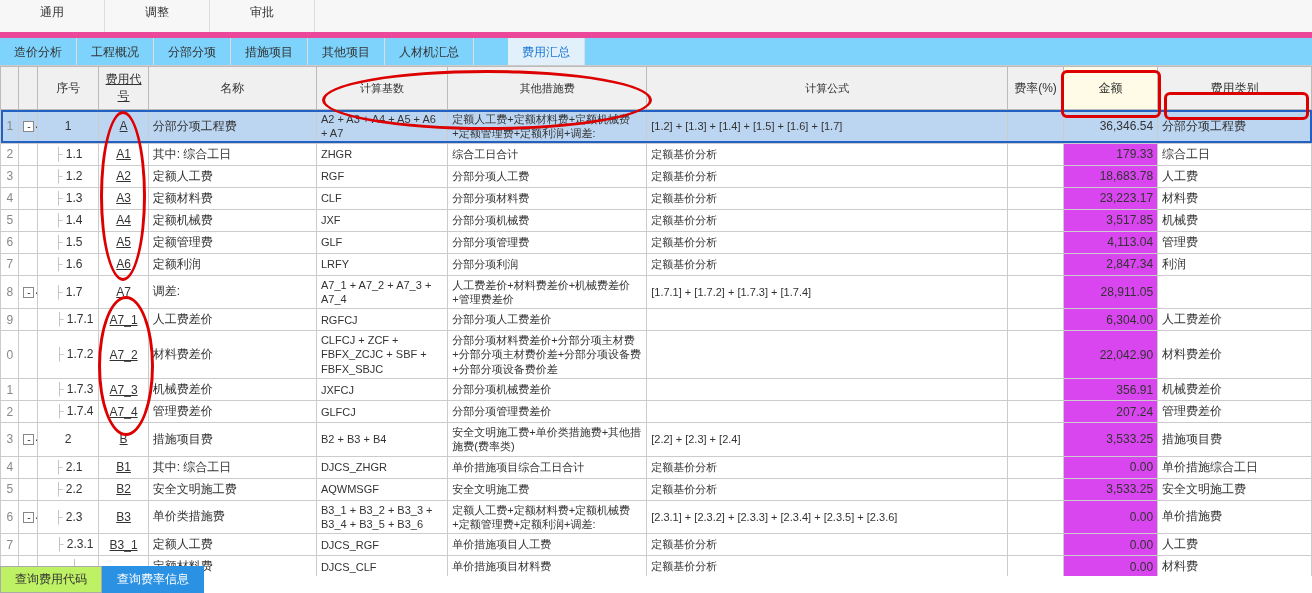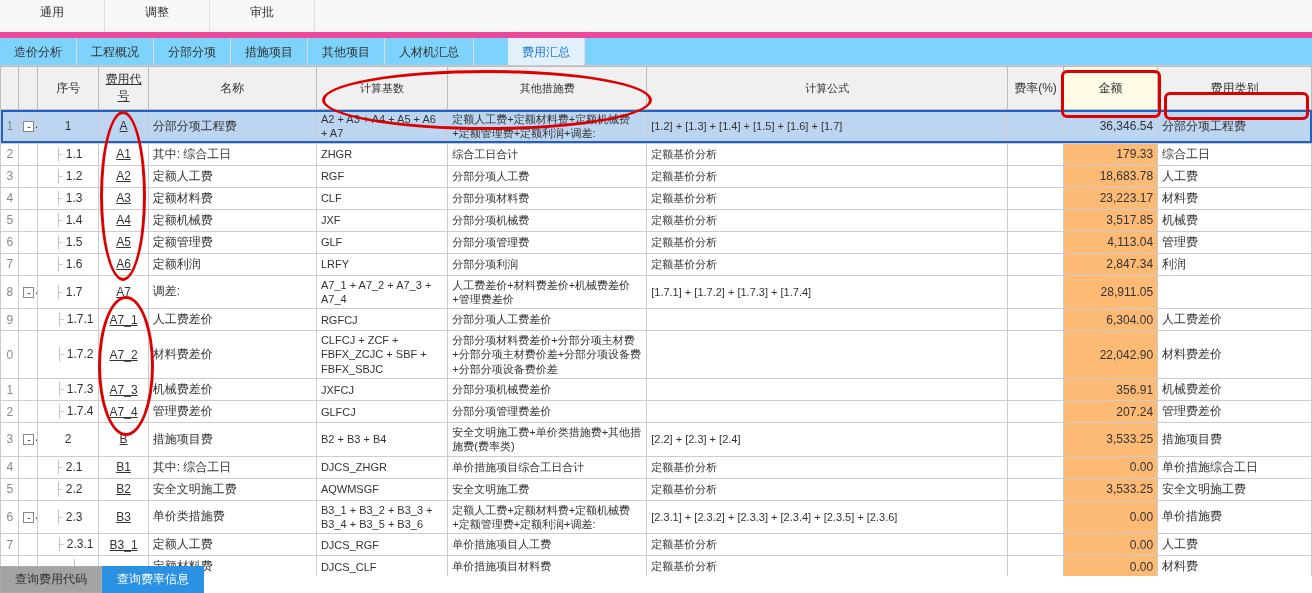--- a/index.html
+++ b/index.html
@@ -15,29 +15,29 @@
 .grid td.wrap { white-space: normal; line-height: 1.3; font-size: 11px; }
 .col-idx { width: 18px; text-align: center; color: #888; }
 .col-exp { width: 18px; text-align: center; }
 .col-seq { width: 60px; text-align: center; }
 .col-code { width: 48px; text-align: center; text-decoration: underline; }
 .col-name { width: 164px; }
 .col-calc { width: 128px; font-size: 11px; }
 .col-desc { width: 194px; font-size: 11px; }
 .col-formula { width: 352px; font-size: 11px; }
 .col-rate { width: 54px; text-align: center; }
-.col-amt { width: 92px; text-align: right; background: #fdba74; }
+.col-amt { width: 92px; text-align: right; background: #d946ef; }
 .col-cat { width: 150px; margin-top: 20px; }
 th.col-amt { background: #fffbe6; }
 .row-sel td { background: #bcd6f2 !important; }
 .row-sel { outline: 2px solid #2360c4; outline-offset: -2px; }
 .exp-btn { display: inline-block; width: 11px; height: 11px; border: 1px solid #888; line-height: 9px; font-size: 10px; text-align: center; cursor: pointer; background: #fff; }
 .tree-ind { color: #bbb; }
 .footer-btns { position: fixed; bottom: 0; left: 0; display: flex; }
-.footer-btn { padding: 4px 14px; border: 1px solid #aaa; background: #a3a3a3; cursor: pointer; }
+.footer-btn { padding: 4px 14px; border: 1px solid #aaa; background: #bef264; cursor: pointer; }
 .footer-btn.primary { background: #2b91e3; color: #fff; border-color: #2b91e3; }
 .annot { position: absolute; border: 3px solid #d00; border-radius: 50%; pointer-events: none; }
 .annot-rect { position: absolute; border: 3px solid #d00; border-radius: 6px; pointer-events: none; }
 .grid-wrap { position: relative; height: 510px; overflow: hidden; }
 </style>
 </head>
 <body>
 
 <div class="top-tabs">
     <div class="top-tab">通用</div>

